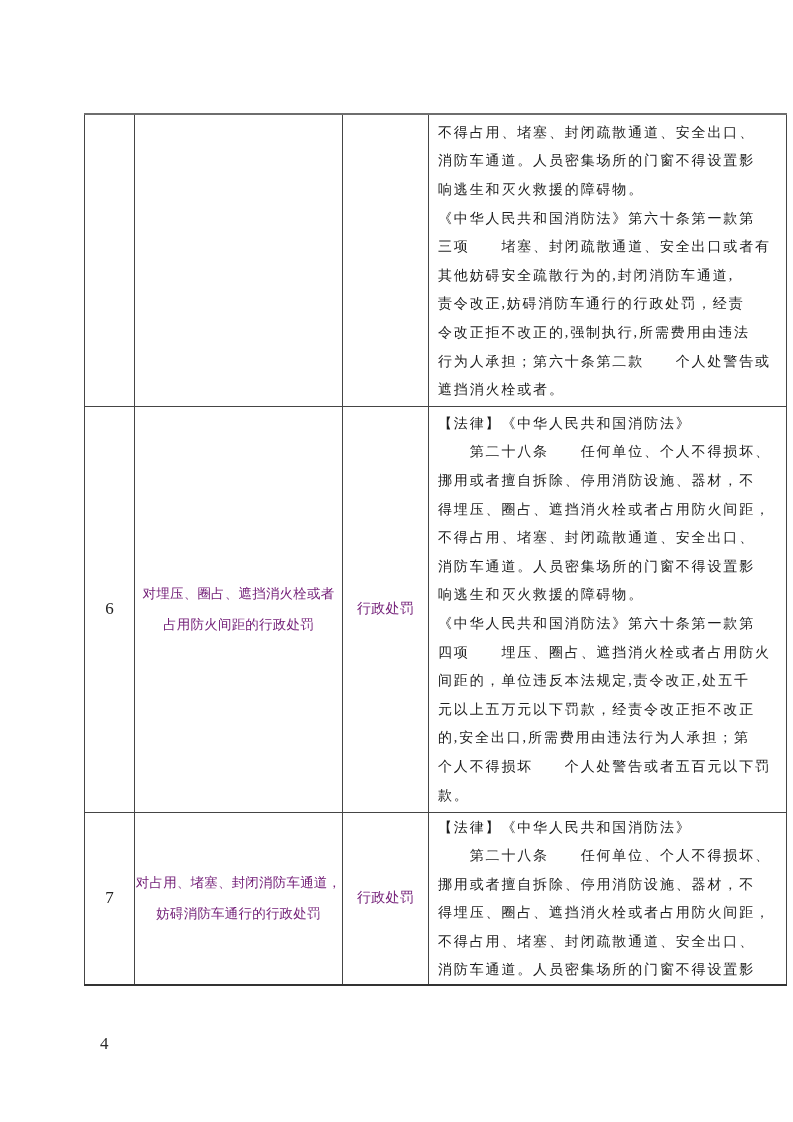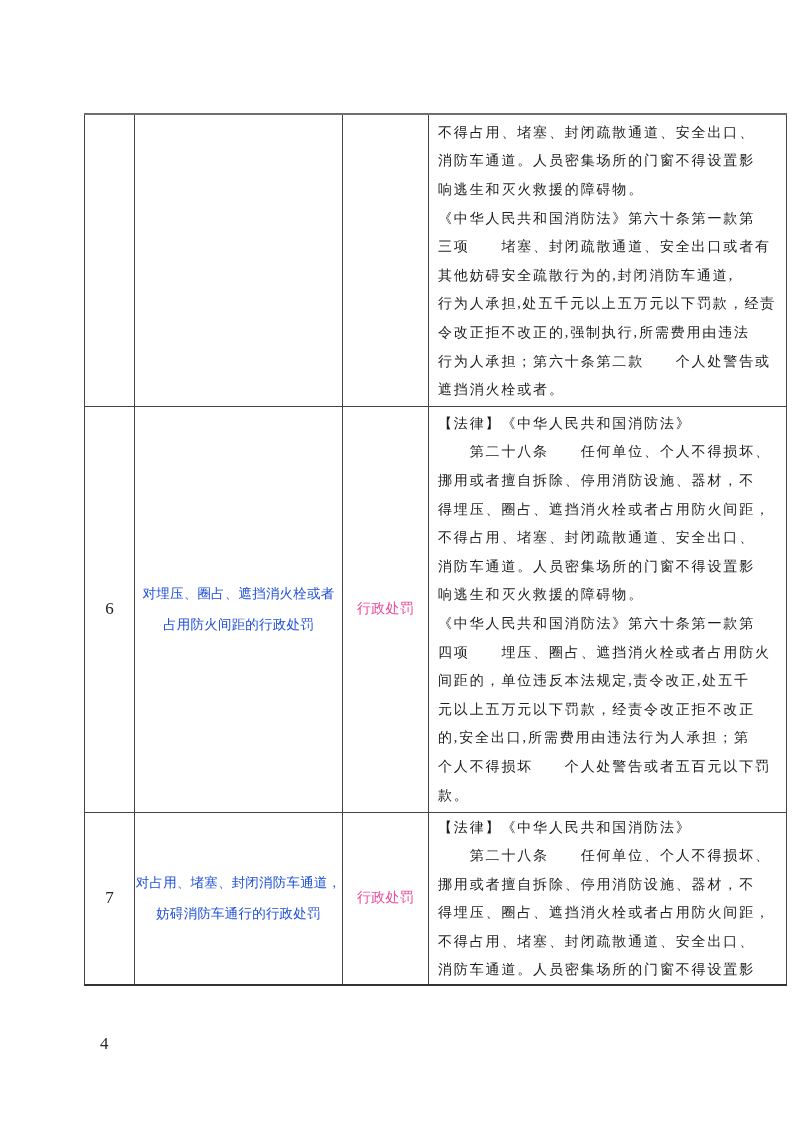--- a/index.html
+++ b/index.html
@@ -37,31 +37,31 @@
 
   td.no-cell {
     text-align: center;
     font-size: 17px;
     color: #222222;
   }
   td.item-cell {
     text-align: center;
     font-size: 13.5px;
     letter-spacing: 0.2px;
-    color: #1d4ed8;
+    color: #701a75;
   }
   td.item-cell .tline {
     line-height: 31px;
     white-space: pre;
   }
   td.type-cell {
     text-align: center;
     font-size: 14px;
     letter-spacing: 0.3px;
-    color: #ec4899;
+    color: #701a75;
   }
   td.law-cell {
     vertical-align: top;
     padding: 3px 5px 0 9px;
     font-size: 14px;
   }
   td.law-cell .clip { overflow: hidden; }
   td.law-cell .tline {
     line-height: 28.6px;
     letter-spacing: 1.85px;
@@ -101,21 +101,21 @@
         <td class="item-cell"></td>
         <td class="type-cell"></td>
         <td class="law-cell">
           <div class="clip">
               <div class="tline">不得占用、堵塞、封闭疏散通道、安全出口、</div>
               <div class="tline">消防车通道。人员密集场所的门窗不得设置影</div>
               <div class="tline">响逃生和灭火救援的障碍物。</div>
               <div class="tline">《中华人民共和国消防法》第六十条第一款第</div>
               <div class="tline">三项　　堵塞、封闭疏散通道、安全出口或者有</div>
               <div class="tline">其他妨碍安全疏散行为的,封闭消防车通道,</div>
-              <div class="tline">行为人承担,处五千元以上五万元以下罚款，经责</div>
+              <div class="tline">责令改正,妨碍消防车通行的行政处罚，经责</div>
               <div class="tline">令改正拒不改正的,强制执行,所需费用由违法</div>
               <div class="tline">行为人承担；第六十条第二款　　个人处警告或</div>
               <div class="tline">遮挡消火栓或者。</div>
             </div>
         </td>
       </tr>
       <tr class="row-six">
         <td class="no-cell">6</td>
         <td class="item-cell">
             <div class="tline">对埋压、圈占、遮挡消火栓或者</div>

